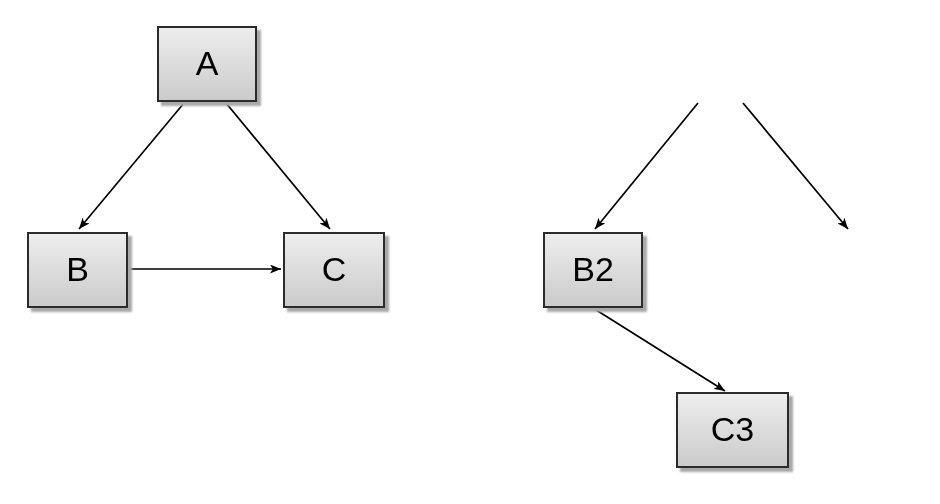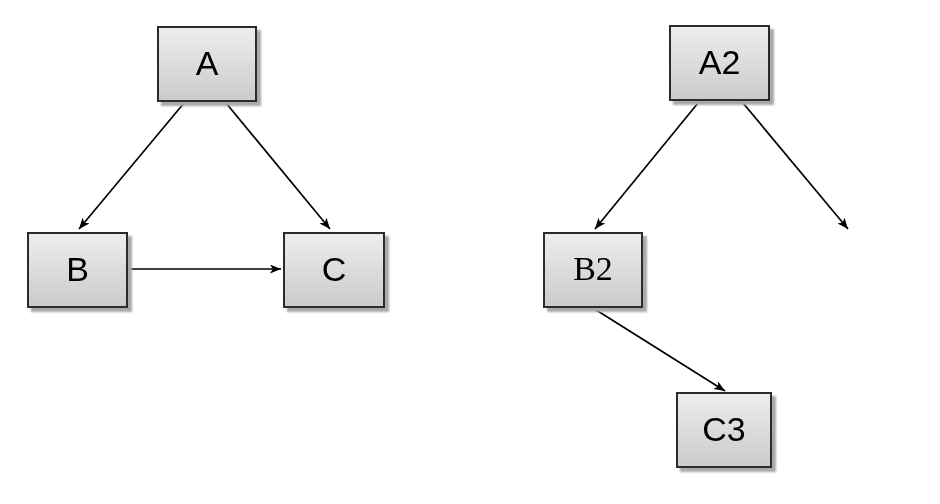--- a/index.html
+++ b/index.html
@@ -69,23 +69,20 @@
   <div class="node" style="left:157px; top:26px;  width:100px; height:76px;">
     <span class="node-label">A</span>
   </div>
   <div class="node" style="left:27px;  top:232px; width:101px; height:76px;">
     <span class="node-label">B</span>
   </div>
   <div class="node" style="left:283px; top:232px; width:102px; height:76px;">
     <span class="node-label">C</span>
   </div>
 
-  <div class="node" style="left:669px; top:25px;  width:101px; height:76px;">
-    <span class="node-label">A2</span>
-  </div>
-  <div class="node" style="left:543px; top:232px; width:100px; height:76px;font-family:Liberation Serif, serif;">
+  <div class="node" style="left:543px; top:232px; width:100px; height:76px;">
     <span class="node-label">B2</span>
   </div>
-  <div class="node" style="left:676px; top:392px; width:96px; height:76px;">
+  <div class="node" style="left:676px; top:392px; width:113px; height:76px;">
     <span class="node-label">C3</span>
   </div>
 
 </div>
 
 </body></html>

